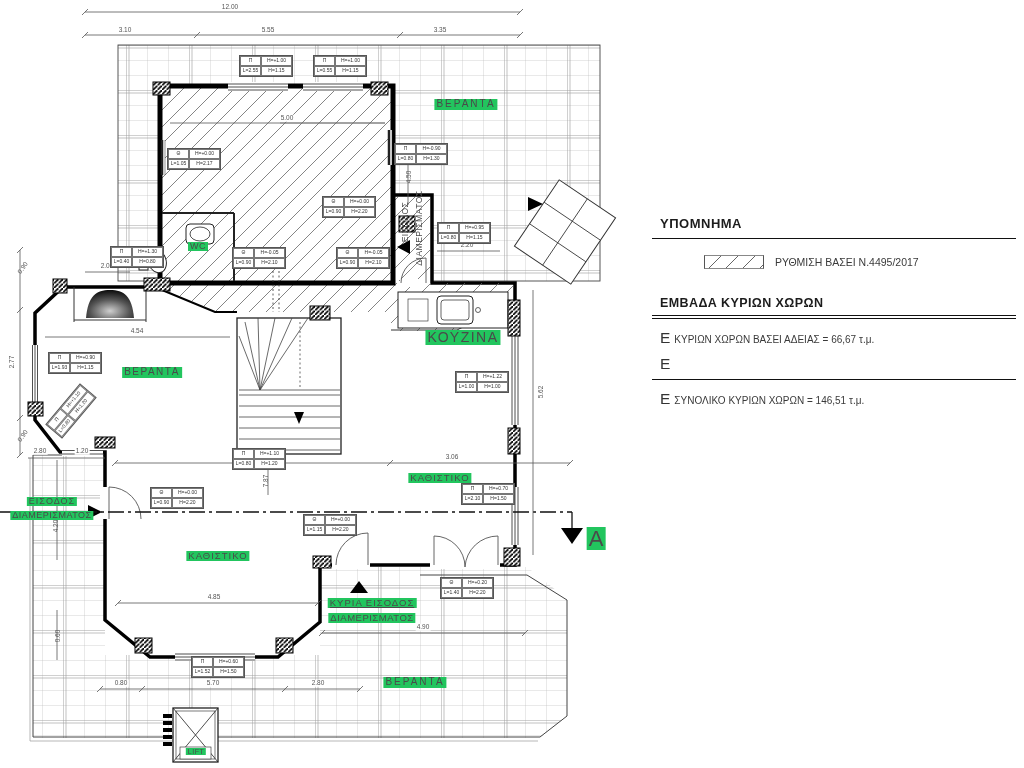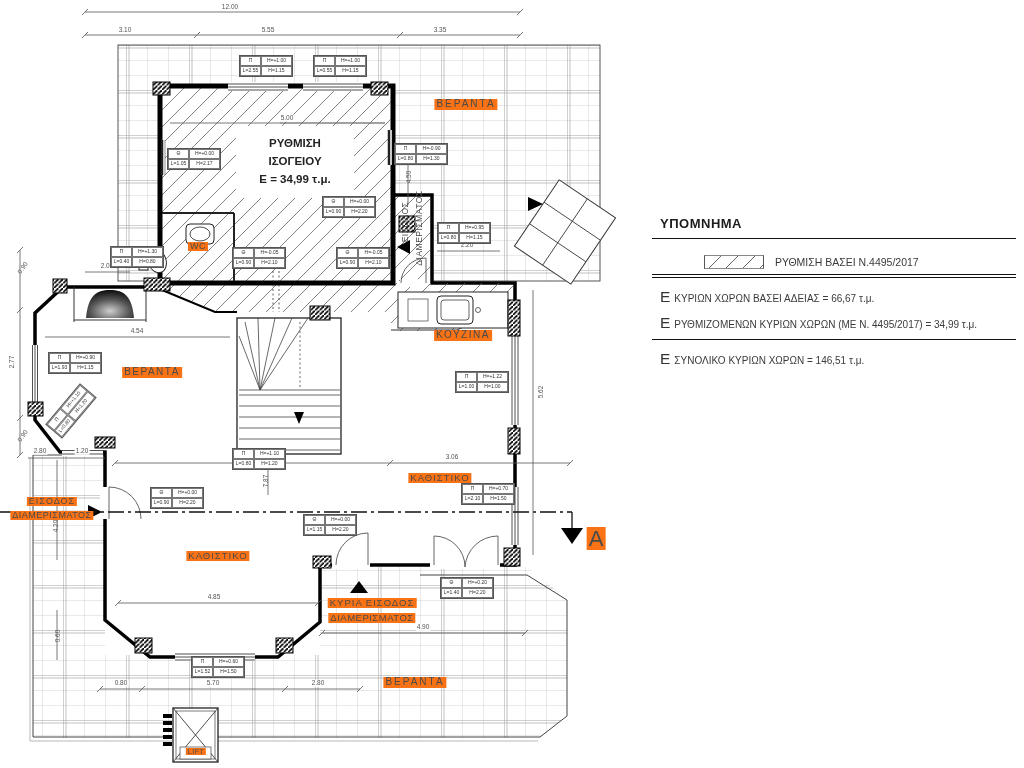--- a/index.html
+++ b/index.html
@@ -1,20 +1,20 @@
 <!DOCTYPE html>
 <html><head>
 <meta charset="utf-8">
 <style>
   html,body{margin:0;padding:0;background:#fff;}
   #page{position:relative;width:1024px;height:768px;background:#fff;overflow:hidden;
         font-family:"Liberation Sans","DejaVu Sans",sans-serif;}
   #plan-svg{position:absolute;left:0;top:0;}
   .lbl{position:absolute;transform:translate(-50%,0);color:#4a4a4a;white-space:nowrap;
-       background:#f97316;padding:0 2px;line-height:1.05;}
+       background:#22c55e;padding:0 2px;line-height:1.05;}
   .dim{position:absolute;font-size:6.5px;color:#555;background:#fff;padding:0 1px;
        white-space:nowrap;transform:translate(-50%,-50%);line-height:1;}
   .mtable{position:absolute;display:grid;grid-template-columns:21px 31px;background:#fff;
           border:0.8px solid #555;font-size:5px;color:#333;line-height:1;}
   .mtable span{border:0.4px solid #777;padding:1px 1px;text-align:center;overflow:hidden;
           height:6px;}
   .regbox{position:absolute;left:236px;top:126px;width:118px;height:72px;background:#fff;
           display:flex;flex-direction:column;justify-content:center;align-items:center;
           font-weight:bold;font-size:11.5px;color:#222;line-height:1.55;}
   
@@ -207,37 +207,32 @@
       <path d="M115,463 H570 M112,466 L118,460 M387,466 L393,460 M567,466 L573,460"></path>
       <path d="M533,290 V555 M437,251 H500"></path>
       <path d="M28,458 H105 M57,460 V560 M57,610 V660"></path>
       <path d="M118,603 H318 M115,606 L121,600 M315,606 L321,600"></path>
       <path d="M322,633 H525 M319,636 L325,630 M522,636 L528,630"></path>
       <path d="M100,689 H360 M97,692 L103,686 M139,692 L145,686 M282,692 L288,686 M357,692 L363,686"></path>
       <path d="M408,150 V205 M268,468 V495"></path>
     </g>
   </svg>
 
-  <div class="regbox">
-    <div>ΡΥΘΜΙΣΗ</div>
-    <div>ΙΣΟΓΕΙΟΥ</div>
-    <div>Ε = 34,99 τ.μ.</div>
-  </div>
 
   <div id="labels">
       <div class="lbl" style="left: 466px; top: 99px; font-size: 10px; letter-spacing: 2px;">ΒΕΡΑΝΤΑ</div>
       <div class="lbl" style="left: 415px; top: 677px; font-size: 10px; letter-spacing: 2px;">ΒΕΡΑΝΤΑ</div>
-      <div class="lbl" style="left: 463px; top: 330px; font-size: 10px; letter-spacing: 1.5px;">ΚΟΥΖΙΝΑ</div>
+      <div class="lbl" style="left: 463px; top: 330px; font-size: 14px; letter-spacing: 1.5px;">ΚΟΥΖΙΝΑ</div>
       <div class="lbl" style="left: 152px; top: 367px; font-size: 10px; letter-spacing: 1.5px;">ΒΕΡΑΝΤΑ</div>
       <div class="lbl" style="left: 440px; top: 473px; font-size: 9.5px; letter-spacing: 1px;">ΚΑΘΙΣΤΙΚΟ</div>
       <div class="lbl" style="left: 218px; top: 551px; font-size: 9.5px; letter-spacing: 1px;">ΚΑΘΙΣΤΙΚΟ</div>
       <div class="lbl" style="left: 198px; top: 242px; font-size: 9px; letter-spacing: 0.5px;">WC</div>
       <div class="lbl" style="left: 52px; top: 497px; font-size: 9px; letter-spacing: 1px;">ΕΙΣΟΔΟΣ</div>
       <div class="lbl" style="left: 52px; top: 511px; font-size: 9px; letter-spacing: 0.5px;">ΔΙΑΜΕΡΙΣΜΑΤΟΣ</div>
-      <div class="lbl" style="left: 372px; top: 598px; font-size: 9.5px; letter-spacing: 1px;">ΚΥΡΙΑ ΕΙΣΟΔΟΣ</div>
+      <div class="lbl" style="left: 372px; top: 598px; font-size: 9.5px; letter-spacing: 1px; text-decoration: underline;">ΚΥΡΙΑ ΕΙΣΟΔΟΣ</div>
       <div class="lbl" style="left: 372px; top: 613px; font-size: 9.5px; letter-spacing: 0.5px;">ΔΙΑΜΕΡΙΣΜΑΤΟΣ</div>
       <div class="lbl" style="left: 405px; top: 222px; font-size: 8.5px; letter-spacing: 0.5px; transform: translate(-50%, -50%) rotate(-90deg); background: transparent;">ΕΙΣΟΔΟΣ</div>
       <div class="lbl" style="left: 419px; top: 228px; font-size: 8.5px; letter-spacing: 0.5px; transform: translate(-50%, -50%) rotate(-90deg); background: transparent;">ΔΙΑΜΕΡΙΣΜΑΤΟΣ</div>
       <div class="lbl" style="left: 196px; top: 748px; font-size: 7px; letter-spacing: 0.5px;">LIFT</div>
       <div class="lbl" style="left: 596px; top: 527px; font-size: 22px; letter-spacing: 0px;">A</div>
     </div>
   <div id="dims">
       <div class="dim" style="left: 230px; top: 7px;">12.00</div>
       <div class="dim" style="left: 125px; top: 30px;">3.10</div>
       <div class="dim" style="left: 268px; top: 30px;">5.55</div>
@@ -375,28 +370,28 @@
       </div>
     </div>
 
   <div id="legend">
     <div class="leg-title">ΥΠΟΜΝΗΜΑ</div>
     <div class="leg-rule"></div>
     <div class="leg-hatchrow">
       <div class="leg-swatch"></div>
       <div class="leg-hatchlbl">ΡΥΘΜΙΣΗ ΒΑΣΕΙ Ν.4495/2017</div>
     </div>
+    <div class="leg-sub">ΕΜΒΑΔΑ ΚΥΡΙΩΝ ΧΩΡΩΝ</div>
     <div class="leg-dblrule"></div>
     <div class="leg-item">
       <span class="E">Ε</span>
       <span>ΚΥΡΙΩΝ ΧΩΡΩΝ ΒΑΣΕΙ ΑΔΕΙΑΣ = 66,67 τ.μ.</span>
     </div>
     <div class="leg-item">
       <span class="E">Ε</span>
-      <span>ΡΥΘΜΙΖΟΜΕΝΩΝ ΚΥΡΙΩΝ ΧΩΡΩΝ (ΜΕ Ν. 4495/2017) =  34,99 τ.μ.</span>
     </div>
     <div class="leg-singlerule"></div>
     <div class="leg-item">
       <span class="E">Ε</span>
       <span>ΣΥΝΟΛΙΚΟ ΚΥΡΙΩΝ ΧΩΡΩΝ = 146,51 τ.μ.</span>
     </div>
   </div>
 </div>
 
 </body></html>

